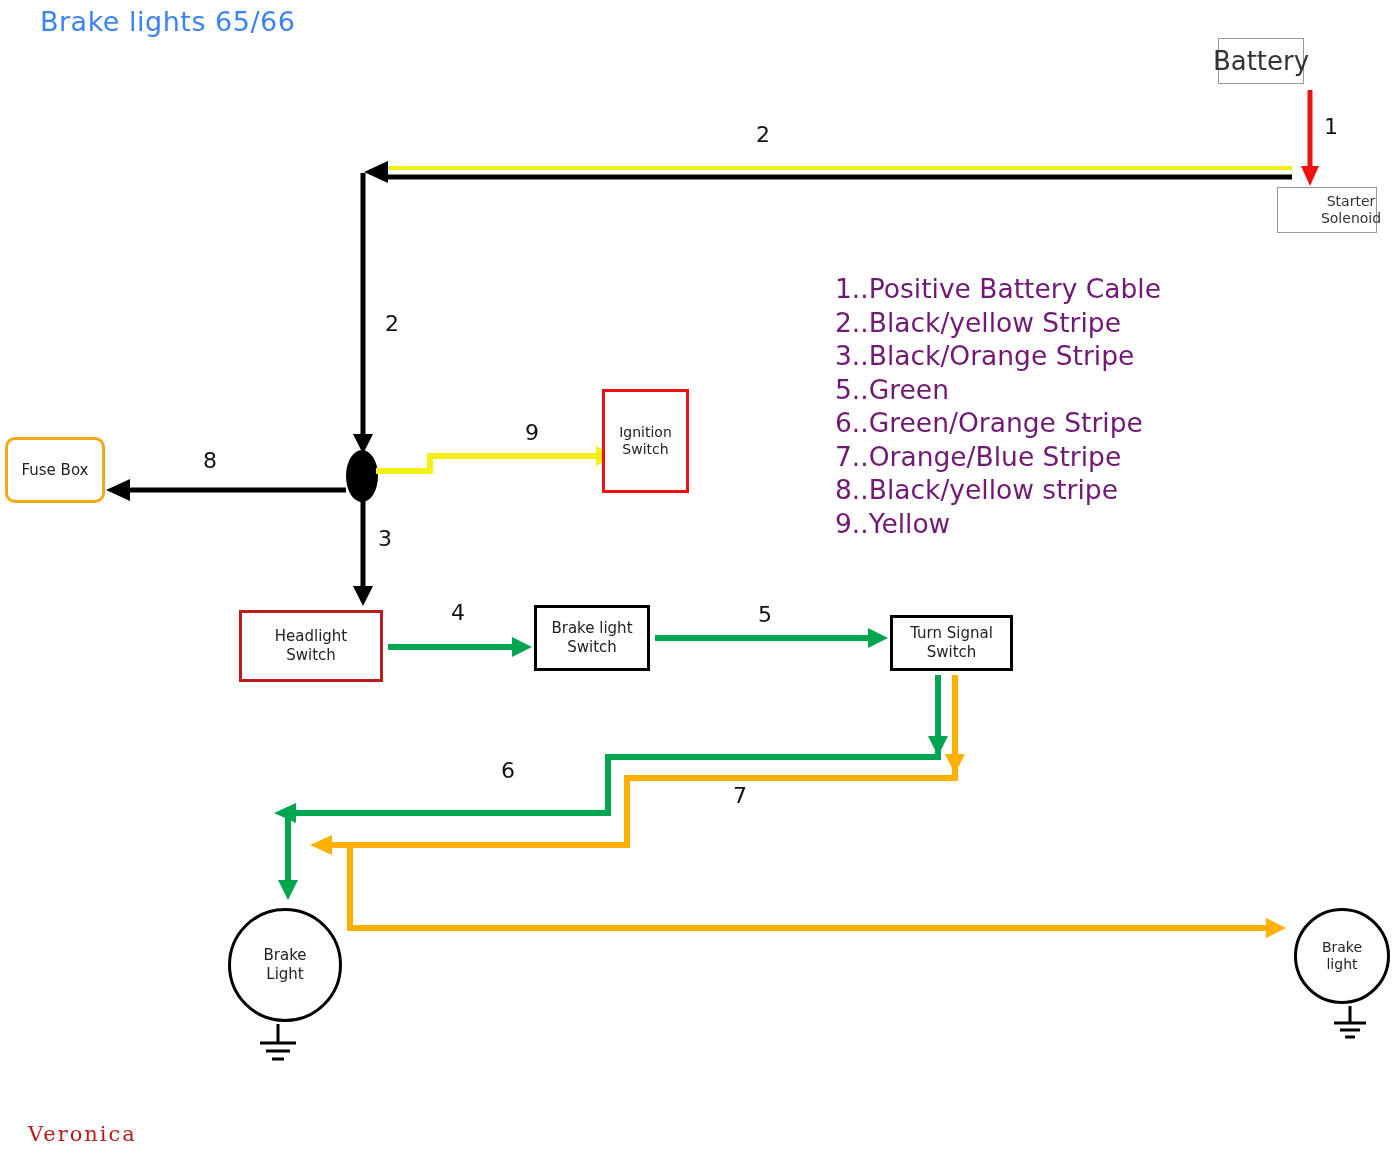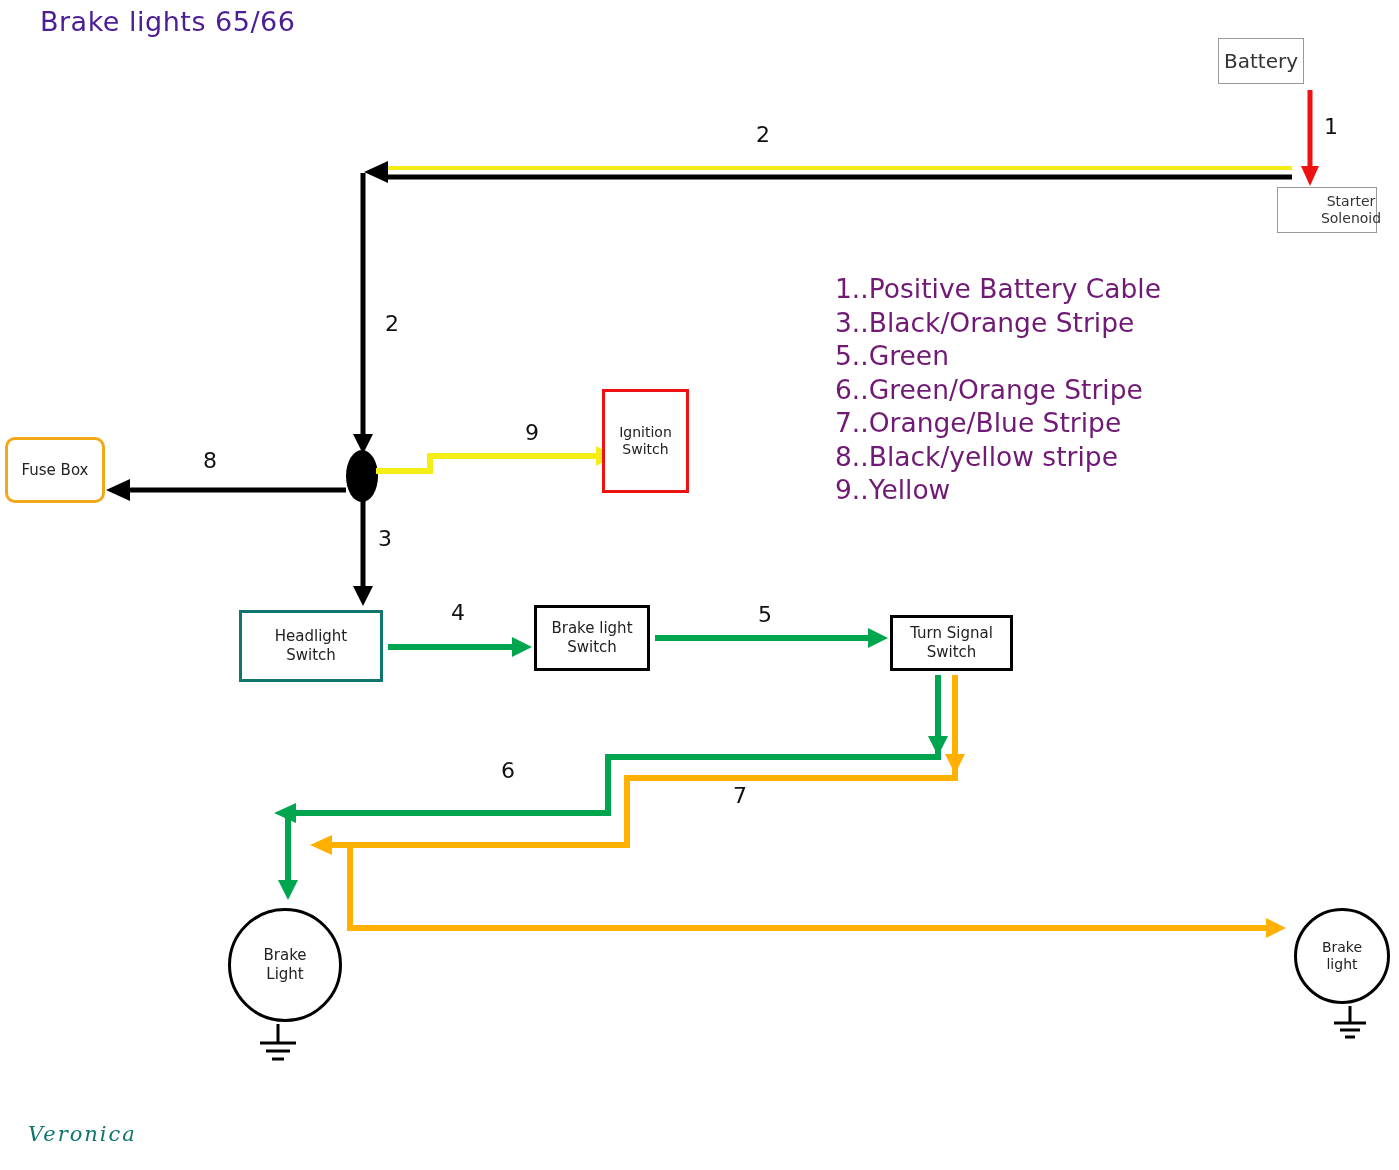--- a/index.html
+++ b/index.html
@@ -6,51 +6,51 @@
   #canvas{
     position:relative;
     width:1399px;height:1170px;
     background:#ffffff;
     font-family:"DejaVu Sans","Liberation Sans",sans-serif;
     overflow:hidden;
   }
   .abs{position:absolute;}
   #title{
     left:40px;top:6px;
-    font-size:27px;color:#4c1d95;
+    font-size:27px;color:#3b82f6;
     letter-spacing:0.5px;
   }
   .comp{
     display:flex;align-items:center;justify-content:center;
     text-align:center;color:#222;background:#ffffff;
     box-sizing:border-box;
   }
   .comp-label{white-space:pre-line;line-height:1.25;}
-  #battery{left:1218px;top:38px;width:86px;height:46px;border:1px solid var(--color-box-gray-border);font-size:20px;color:#333;}
+  #battery{left:1218px;top:38px;width:86px;height:46px;border:1px solid var(--color-box-gray-border);font-size:26px;color:#333;}
   #starter-solenoid{left:1277px;top:187px;width:100px;height:46px;border:1px solid var(--color-box-gray-border);font-size:14px;color:#333;padding-left:48px;}
   #fuse-box{left:5px;top:437px;width:100px;height:66px;border:3px solid var(--color-fusebox-border);border-radius:10px;font-size:15px;}
   #ignition-switch{left:602px;top:389px;width:87px;height:104px;border:3px solid var(--color-red);font-size:14px;}
-  #headlight-switch{left:239px;top:610px;width:144px;height:72px;border:3px solid #0f766e;font-size:15px;}
+  #headlight-switch{left:239px;top:610px;width:144px;height:72px;border:3px solid #b91c1c;font-size:15px;}
   #brake-light-switch{left:534px;top:605px;width:116px;height:66px;border:3px solid #000;font-size:15px;}
   #turn-signal-switch{left:890px;top:615px;width:123px;height:56px;border:3px solid #000;font-size:15px;align-items:center;}
   #brake-light-left{left:228px;top:908px;width:114px;height:114px;border:3px solid #000;border-radius:50%;font-size:15px;}
   #brake-light-right{left:1294px;top:908px;width:96px;height:96px;border:3px solid #000;border-radius:50%;font-size:14px;}
   .wire-num{
     position:absolute;font-size:22px;color:#111;
     transform:translate(-50%,0);
   }
   #legend{
     left:835px;top:272px;
     font-size:26.5px;color:#701a75;
   }
   #legend .legend-item{line-height:33.5px;}
   #signature{
     left:28px;top:1122px;
     font-family:"DejaVu Serif","Liberation Serif",serif;
-    font-style:italic;font-size:21px;color:#0f766e;
+    font-size:21px;color:#b91c1c;
     letter-spacing:2px;
   }
   svg#wires{position:absolute;left:0;top:0;pointer-events:none;}
   .wire-black{stroke:var(--color-black);fill:none;}
   .wire-yellow{stroke:var(--color-yellow);fill:none;}
   .wire-green{stroke:var(--color-green);fill:none;}
   .wire-orange{stroke:var(--color-orange);fill:none;}
   .wire-red{stroke:var(--color-red);fill:none;}
   .head-black{fill:var(--color-black);stroke:none;}
   .head-yellow{fill:var(--color-yellow);stroke:none;}
@@ -186,20 +186,21 @@
   <div class="wire-num" style="left:385px;top:526px;">3</div>
   <div class="wire-num" style="left:458px;top:600px;">4</div>
   <div class="wire-num" style="left:765px;top:602px;">5</div>
   <div class="wire-num" style="left:508px;top:758px;">6</div>
   <div class="wire-num" style="left:740px;top:783px;">7</div>
   <div class="wire-num" style="left:210px;top:448px;">8</div>
   <div class="wire-num" style="left:532px;top:420px;">9</div>
 
   <div id="legend" class="abs">
     <div class="legend-item">1..Positive Battery Cable</div>
+    <div class="legend-item">2..Black/yellow Stripe</div>
     <div class="legend-item">3..Black/Orange Stripe</div>
     <div class="legend-item">5..Green</div>
     <div class="legend-item">6..Green/Orange Stripe</div>
     <div class="legend-item">7..Orange/Blue Stripe</div>
     <div class="legend-item">8..Black/yellow stripe</div>
     <div class="legend-item">9..Yellow</div>
   </div>
 
   <div id="signature" class="abs">Veronica</div>
 

